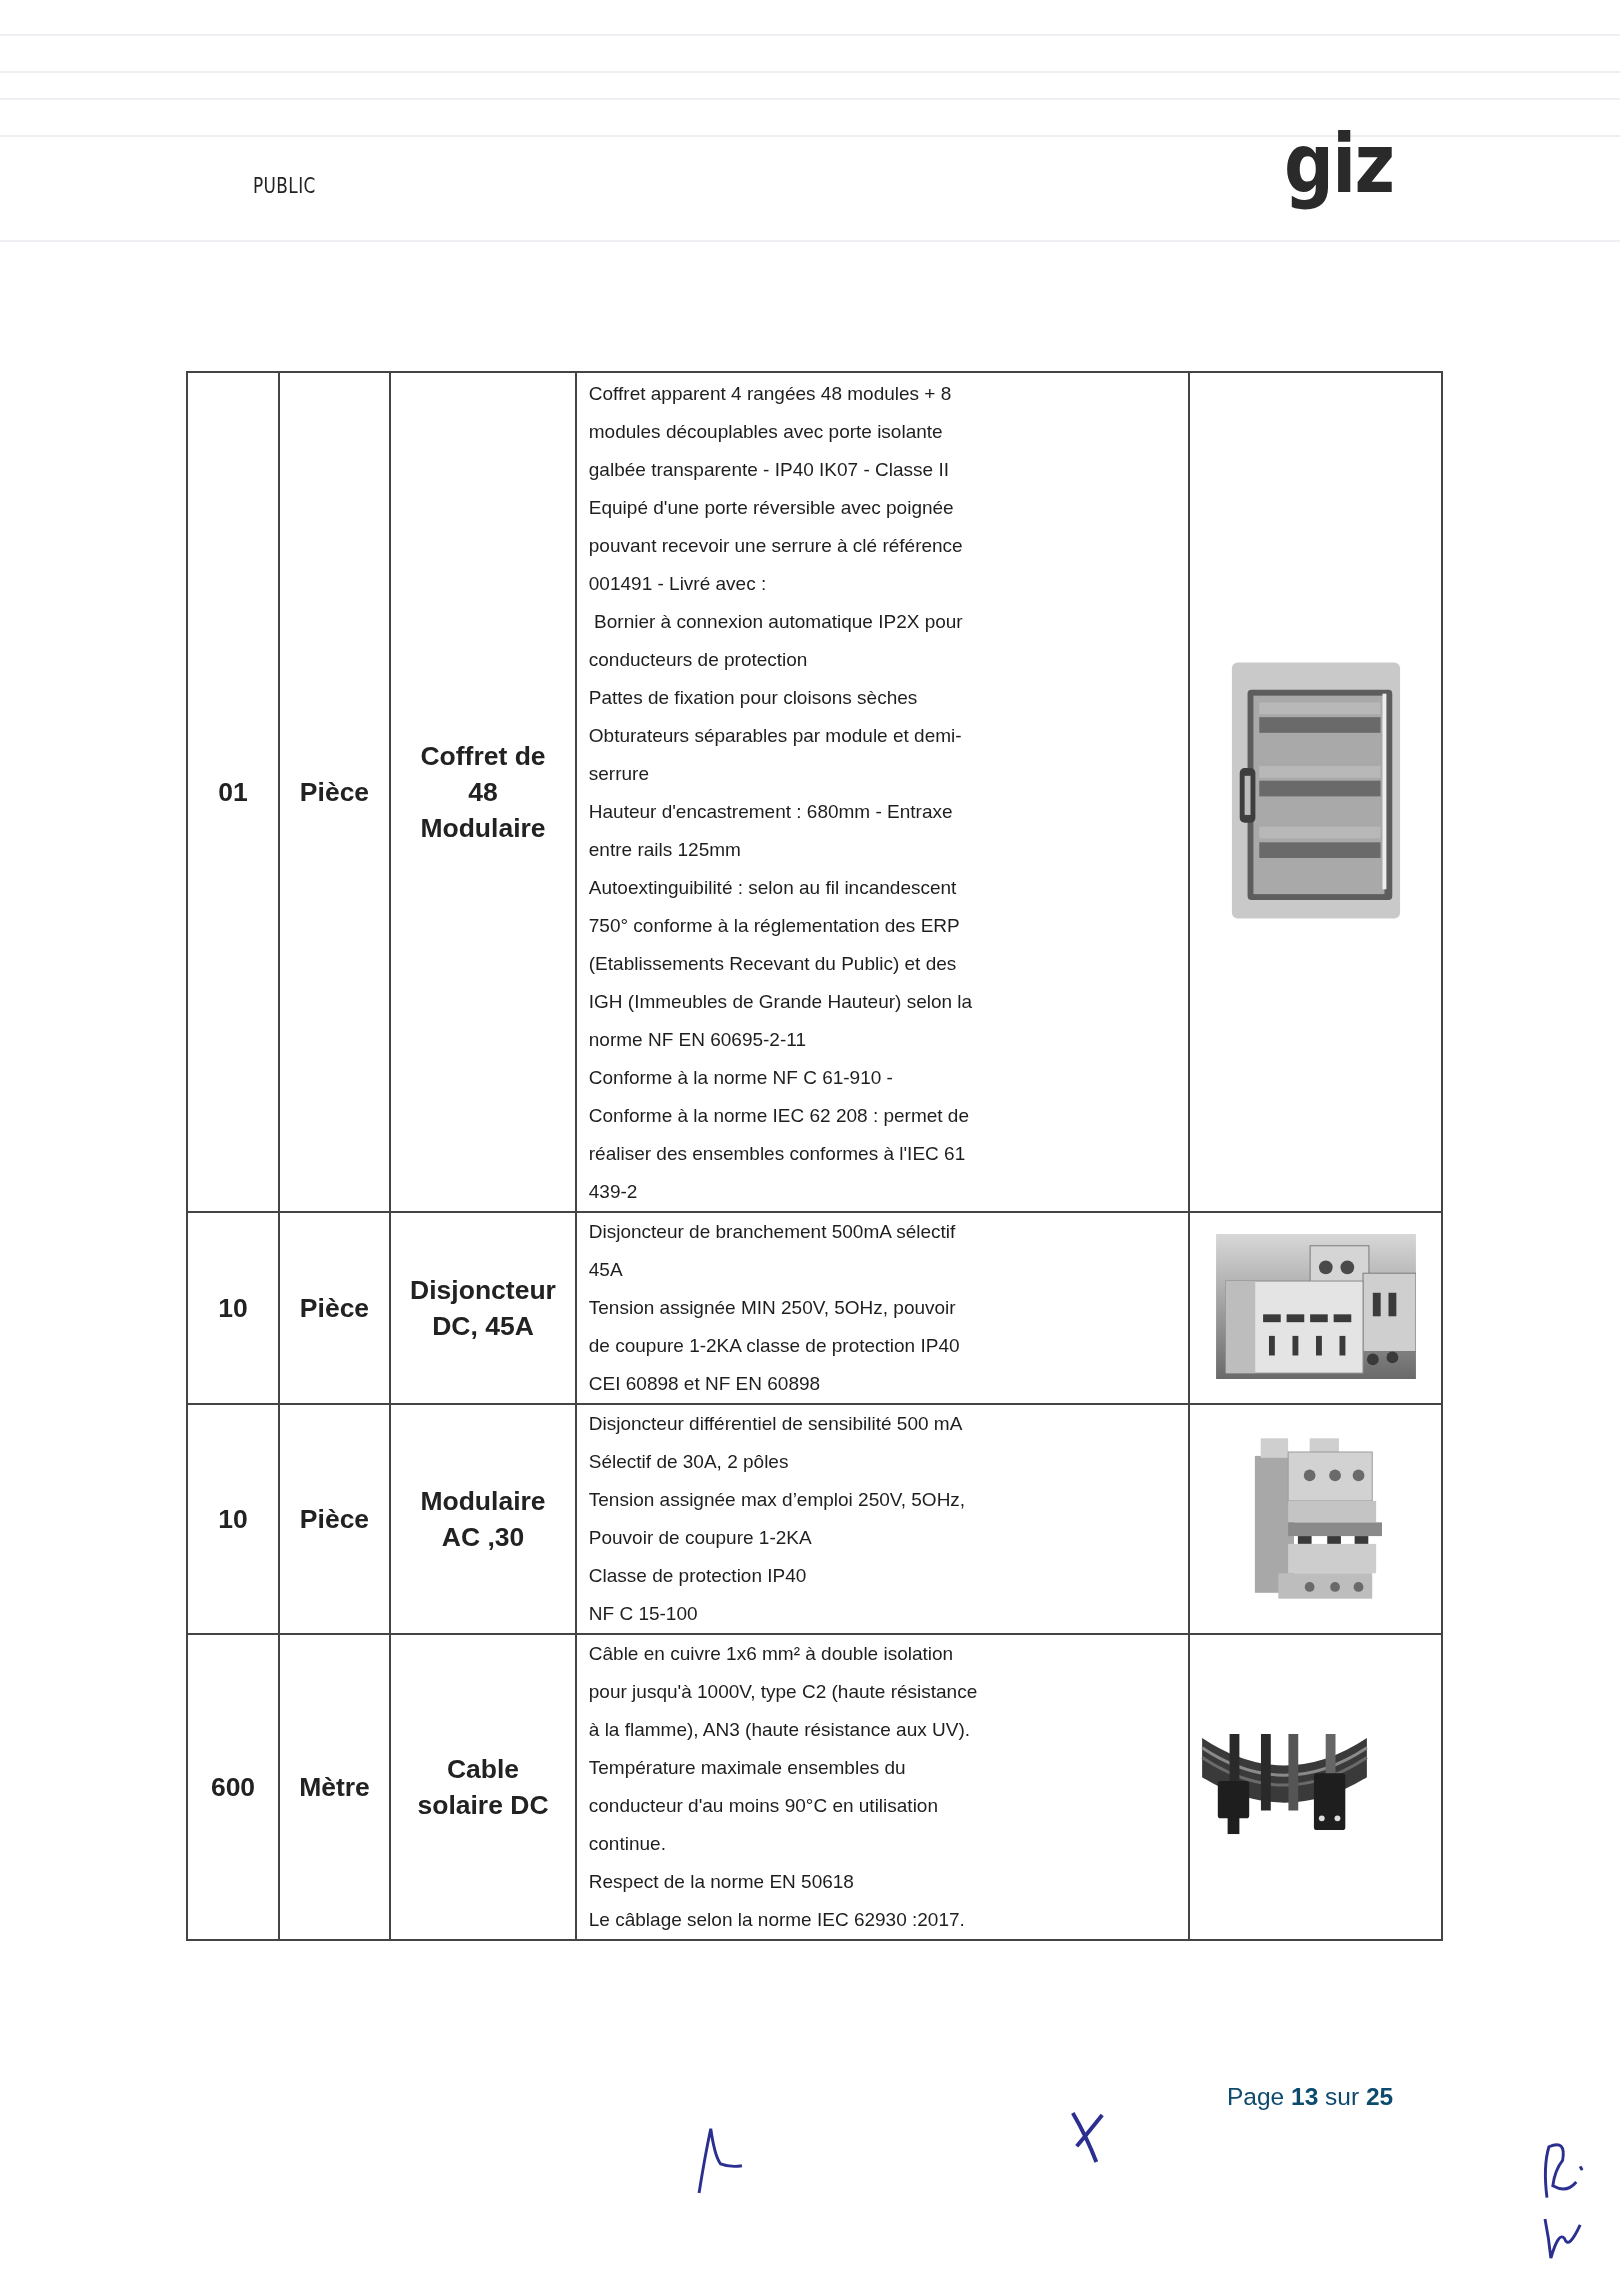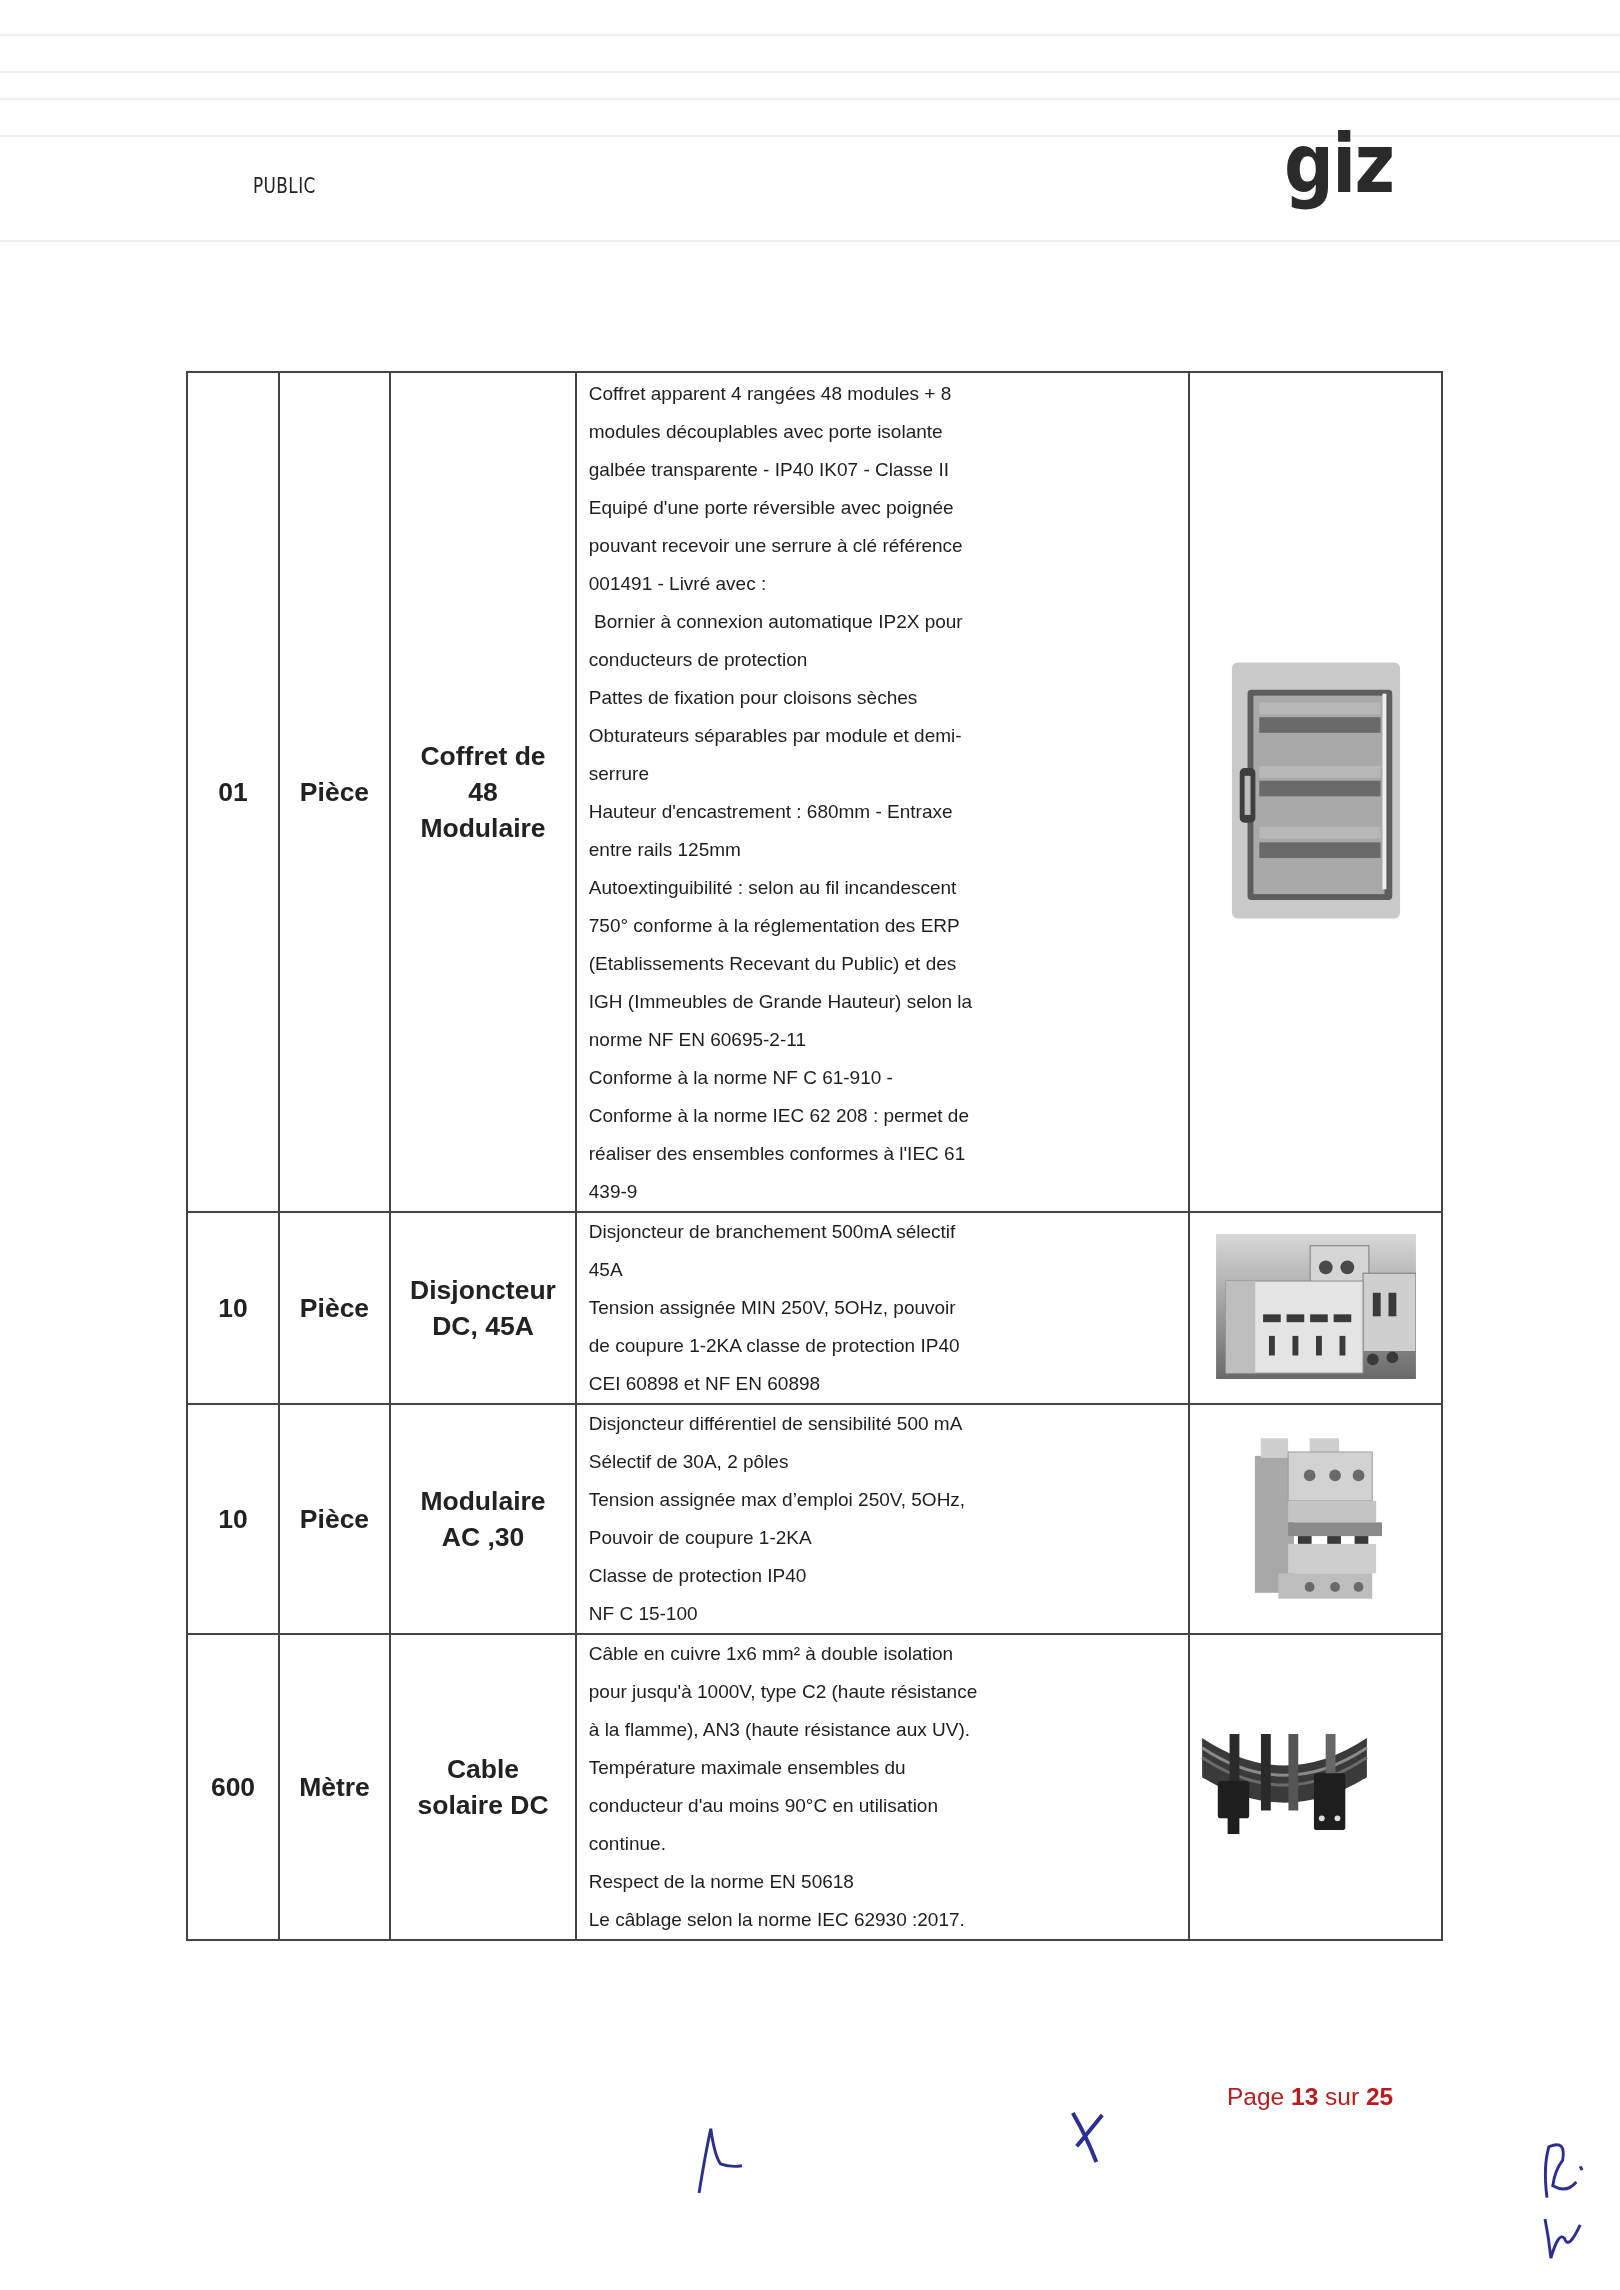--- a/index.html
+++ b/index.html
@@ -39,21 +39,21 @@
       font-size: 19px; line-height: 38px; color: #1e1e1e; padding: 0 5.9px 0 11.8px !important;
       vertical-align: top;
     }
     td.desc .line { display: block; white-space: nowrap; }
     td.img { text-align: center; }
     .row-1 { height: 823px; }
     .row-2 { height: 184px; }
     .row-3 { height: 227px; }
     .row-4 { height: 304px; }
     .footer-page {
-      position: absolute; left: 1227px; top: 2083px; font-size: 24.5px; color: #b91c1c;
+      position: absolute; left: 1227px; top: 2083px; font-size: 24.5px; color: #0c4a6e;
     }
     .footer-page b { font-weight: bold; }
     .sig { position: absolute; }
   </style>
 </head>
 <body>
 
 <div class="scan-line" style="top:34px"></div>
 <div class="scan-line" style="top:71px"></div>
 <div class="scan-line" style="top:98px"></div>
@@ -96,21 +96,21 @@
         <span class="line">Hauteur d'encastrement : 680mm - Entraxe</span>
         <span class="line">entre rails 125mm</span>
         <span class="line">Autoextinguibilité : selon au fil incandescent</span>
         <span class="line">750° conforme à la réglementation des ERP</span>
         <span class="line">(Etablissements Recevant du Public) et des</span>
         <span class="line">IGH (Immeubles de Grande Hauteur) selon la</span>
         <span class="line">norme NF EN 60695-2-11</span>
         <span class="line">Conforme à la norme NF C 61-910 -</span>
         <span class="line">Conforme à la norme IEC 62 208 : permet de</span>
         <span class="line">réaliser des ensembles conformes à l'IEC 61</span>
-        <span class="line">439-9</span>
+        <span class="line">439-2</span>
       </td>
       <td class="img">
         <svg width="176" height="265" viewBox="0 0 180 270">
           <rect x="4" y="4" width="172" height="262" rx="6" fill="#c9c9c9"></rect>
           <rect x="20" y="32" width="148" height="215" rx="4" fill="#5d5d5d"></rect>
           <rect x="26" y="38" width="134" height="203" fill="#a9a9a9"></rect>
           <rect x="32" y="60" width="124" height="16" fill="#6a6a6a"></rect>
           <rect x="32" y="125" width="124" height="16" fill="#6a6a6a"></rect>
           <rect x="32" y="188" width="124" height="16" fill="#6a6a6a"></rect>
           <rect x="32" y="45" width="124" height="12" fill="#b8b8b8"></rect>

